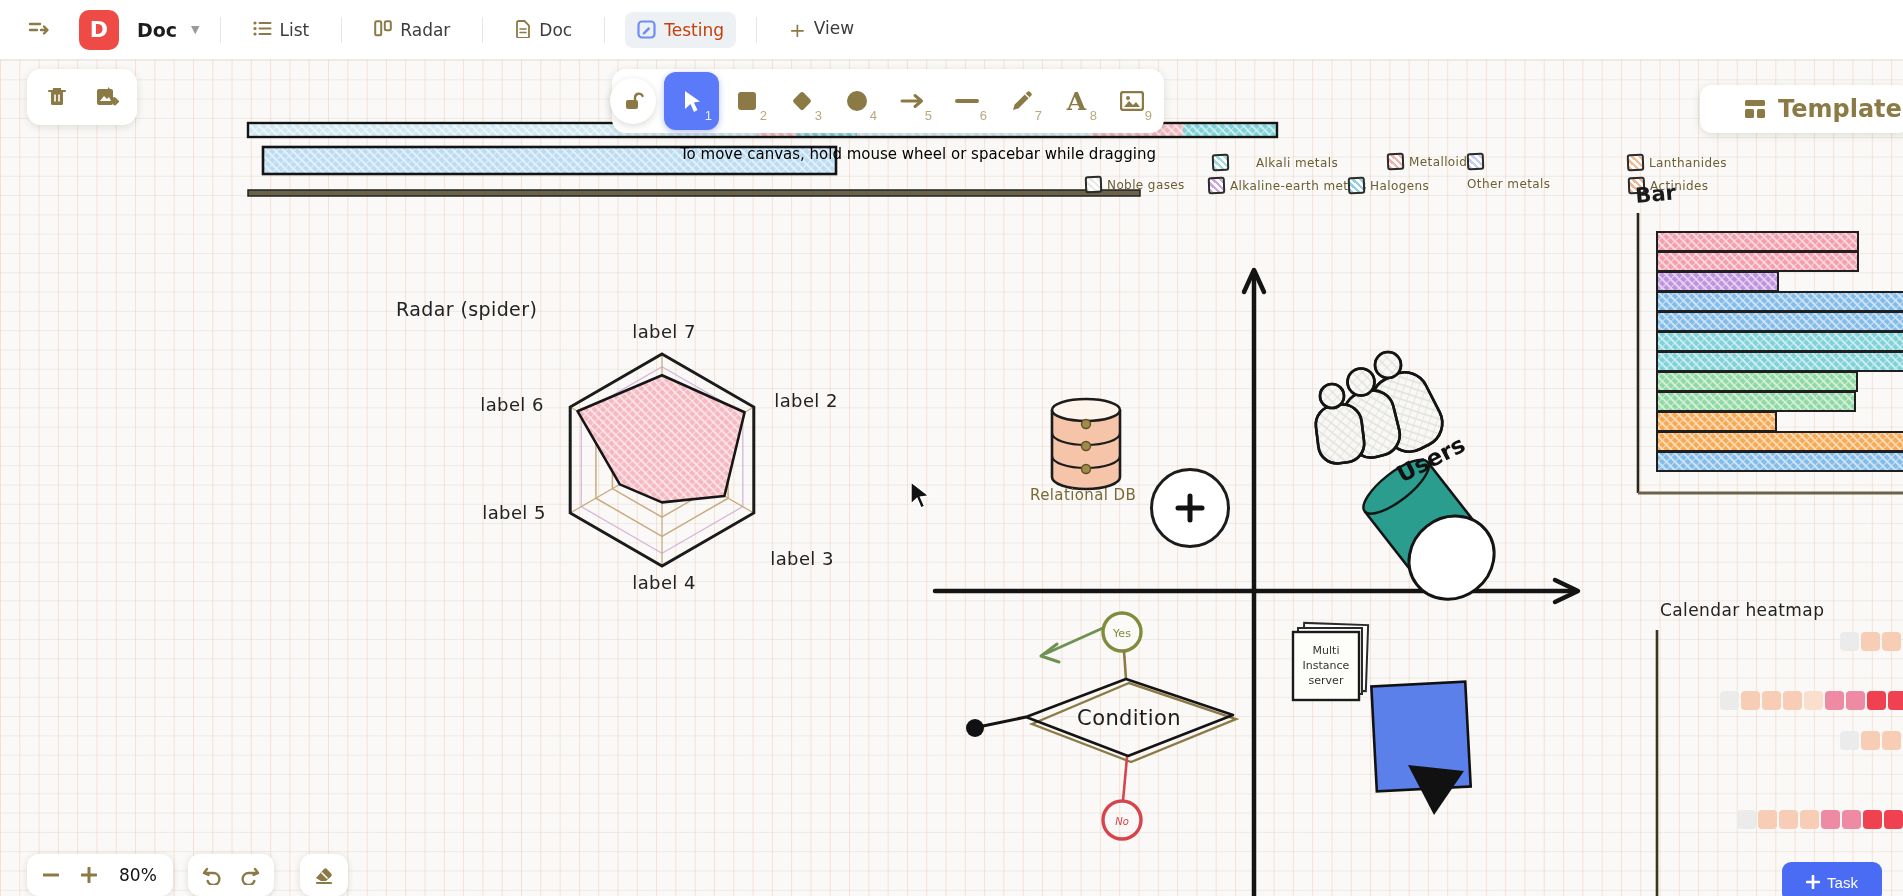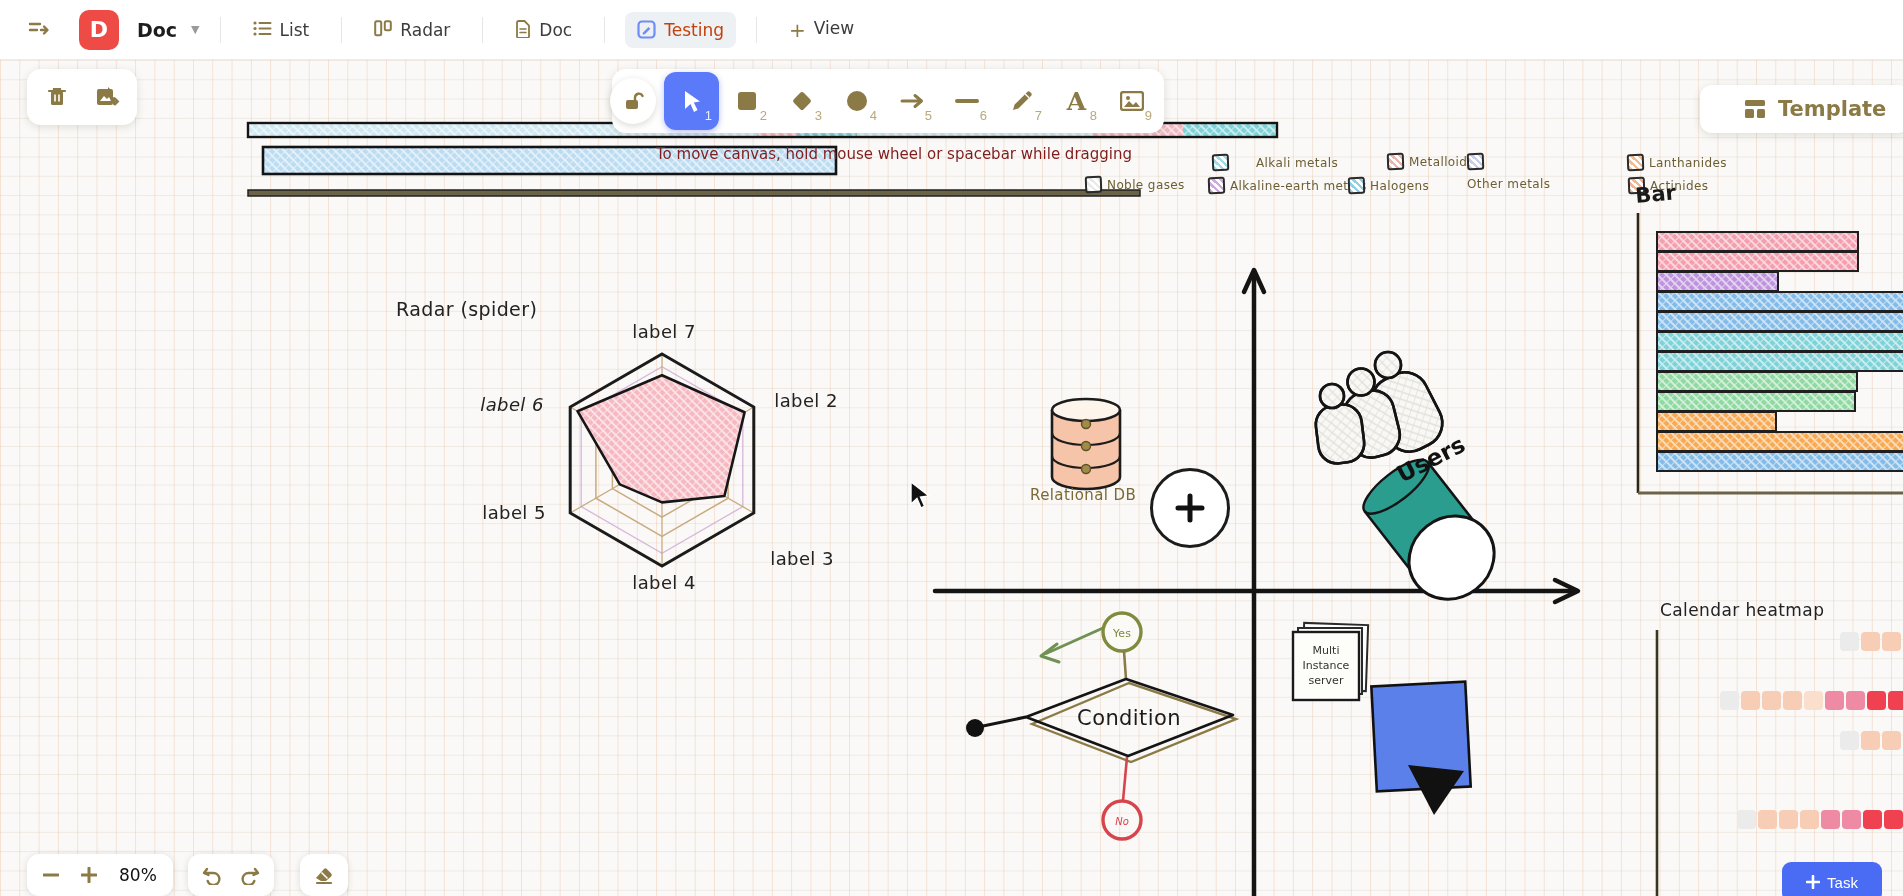--- a/index.html
+++ b/index.html
@@ -38,25 +38,25 @@
 
   #toolbar { left:612px; top:69px; width:552px; height:64px; display:flex; align-items:center; padding-left:52px; }
   #lock-btn { position:absolute; left:610px; top:78px; width:46px; height:46px; border-radius:50%;
               background:#fff; box-shadow:0 2px 7px rgba(60,50,30,.18); display:flex; align-items:center; justify-content:center; z-index:21; border:none; cursor:pointer; }
   .tool { position:relative; width:55px; height:58px; border:none; background:transparent; border-radius:12px;
           display:flex; align-items:center; justify-content:center; cursor:pointer; }
   .tool.selected { background:#5b7afa; box-shadow:0 2px 6px rgba(60,80,220,.35); }
   .tool-num { position:absolute; right:7px; bottom:7px; font-size:13px; color:#b9a87c; }
   .tool.selected .tool-num { color:#e9eeff; }
 
-  #hint { position:absolute; left:656px; top:145px; width:500px; text-align:left; font-size:15px; color:#7f1d1d; z-index:20; }
+  #hint { position:absolute; left:656px; top:145px; width:500px; text-align:right; font-size:15px; color:#000000; z-index:20; }
 
   #template-btn { left:1700px; top:85px; width:210px; height:48px; border-radius:12px;
                   display:flex; align-items:center; gap:12px; padding-left:44px; cursor:pointer; }
-  #template-btn span { font-size:21px; font-weight:600; color:#8b7a45; }
+  #template-btn span { font-size:24px; font-weight:600; color:#8b7a45; }
 
   
   .legend-item { position:absolute; display:flex; align-items:flex-start; gap:5px; z-index:1; }
   .legend-sq { width:17px; height:17px; border:2px solid #2a2a2a; border-radius:3px; transform:rotate(-2deg); }
   .legend-label { font-size:12px; color:#6b5e33; white-space:nowrap; padding-top:2px; }
 
   
   .cv-label { position:absolute; color:#222; z-index:2; white-space:nowrap; }
 
   
@@ -214,21 +214,21 @@
       <polygon points="142.0,57.2 224.6,94.3 204.4,178.0 142.0,184.4 99.8,166.4 57.5,93.2" fill="#f5b5bf" opacity="0.95"></polygon>
       <polygon points="142.0,57.2 224.6,94.3 204.4,178.0 142.0,184.4 99.8,166.4 57.5,93.2" fill="url(#crossW)"></polygon>
       <polygon points="142.0,57.2 224.6,94.3 204.4,178.0 142.0,184.4 99.8,166.4 57.5,93.2" fill="none" stroke="#161616" stroke-width="2.6" stroke-linejoin="round"></polygon>
     </svg>
   <div id="radar-labels">
       <div class="cv-label hand" style="left: 664px; top: 271px; transform: translate(-50%, -50%); font-size: 18px;">label 7</div>
       <div class="cv-label hand" style="left: 806px; top: 340px; transform: translate(-50%, -50%); font-size: 18px;">label 2</div>
       <div class="cv-label hand" style="left: 802px; top: 453px; transform: translate(-50%, -50%); font-size: 18px; margin-top: 45px;">label 3</div>
       <div class="cv-label hand" style="left: 664px; top: 522px; transform: translate(-50%, -50%); font-size: 18px;">label 4</div>
       <div class="cv-label hand" style="left: 514px; top: 452px; transform: translate(-50%, -50%); font-size: 18px;">label 5</div>
-      <div class="cv-label hand" style="left: 512px; top: 344px; transform: translate(-50%, -50%); font-size: 18px; font-style: italic;">label 6</div>
+      <div class="cv-label hand" style="left: 512px; top: 344px; transform: translate(-50%, -50%); font-size: 18px;">label 6</div>
     </div>
 
   <svg class="sketch" style="left:925px; top:200px; z-index:2" width="690" height="670">
     <path d="M329 14 V656" stroke="#141414" stroke-width="4.5" stroke-linecap="round"></path>
     <path d="M319 32 L329 10 L339 32" fill="none" stroke="#141414" stroke-width="4.5" stroke-linecap="round" stroke-linejoin="round"></path>
     <path d="M10 331 H650" stroke="#141414" stroke-width="4.5" stroke-linecap="round"></path>
     <path d="M630 320 L653 331 L630 342" fill="none" stroke="#141414" stroke-width="4.5" stroke-linecap="round" stroke-linejoin="round"></path>
   </svg>
 
   <svg class="sketch" style="left:1040px; top:333px; z-index:2" width="95" height="100">

